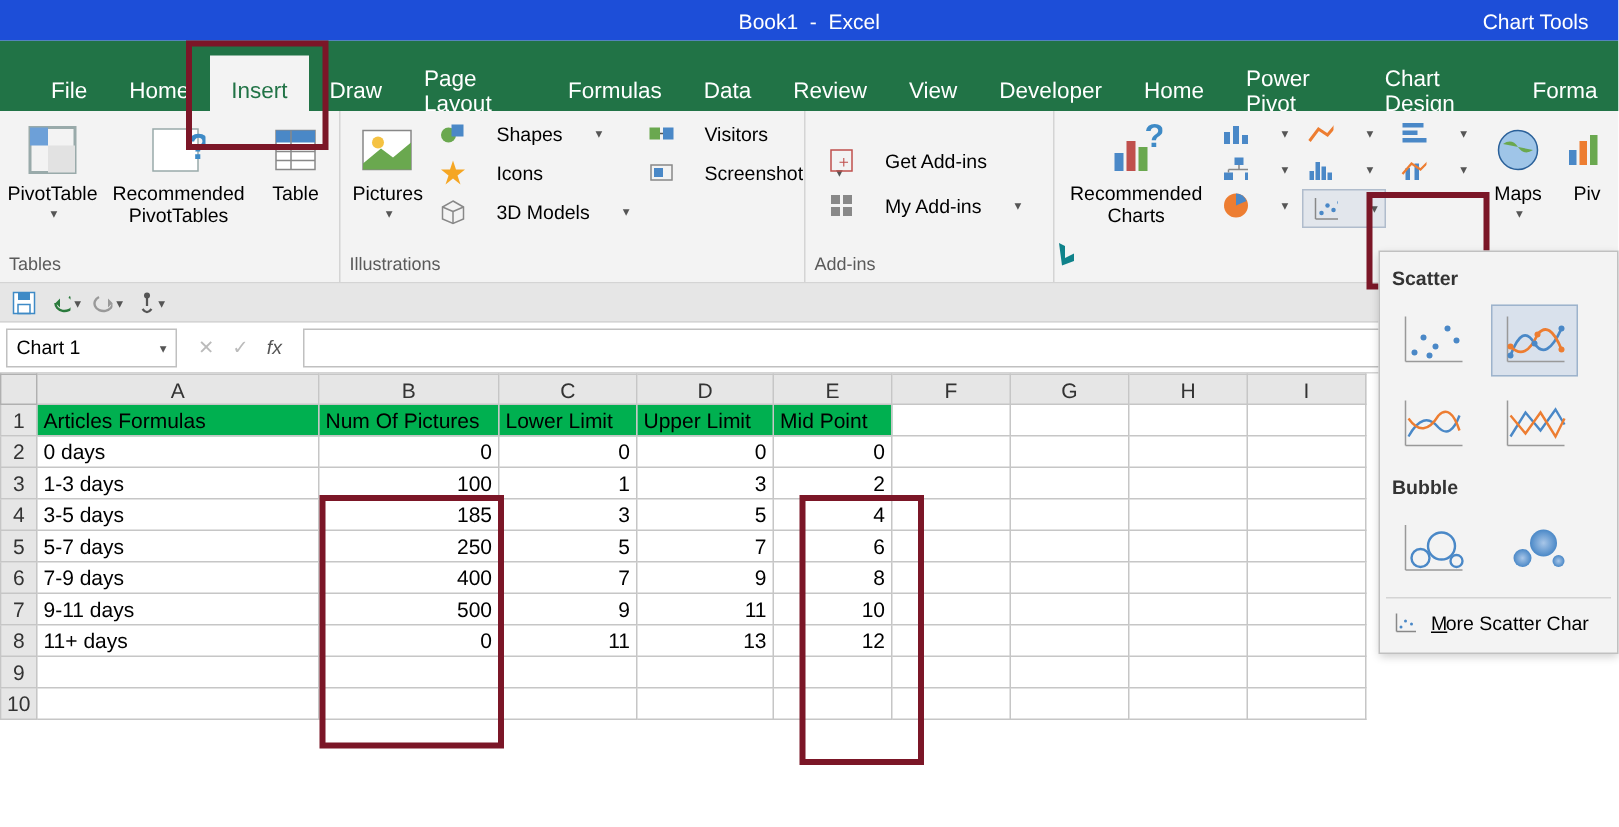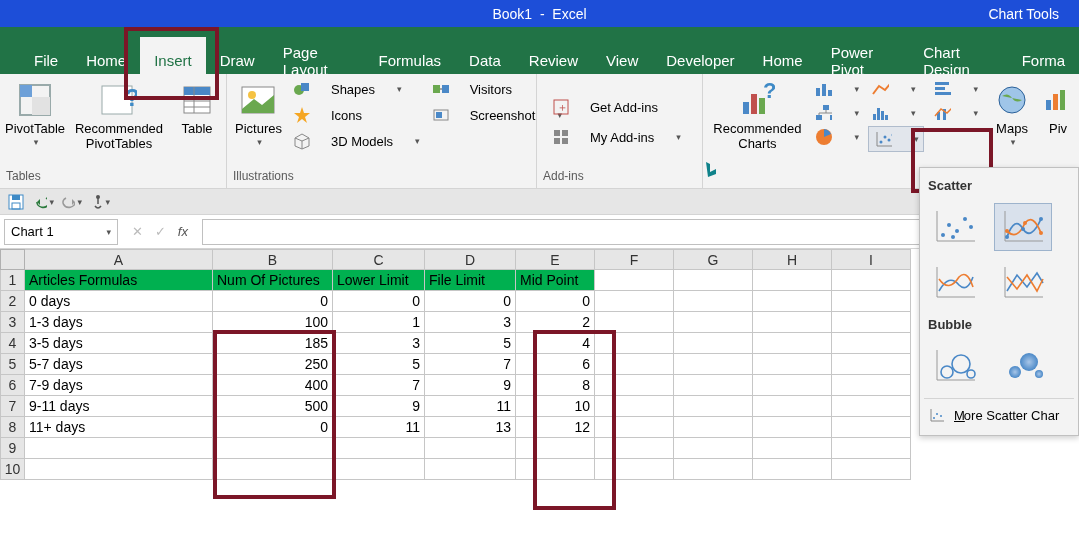--- a/index.html
+++ b/index.html
@@ -422,21 +422,21 @@
     <th class="col-h colF">F</th>
     <th class="col-h colG">G</th>
     <th class="col-h colH">H</th>
     <th class="col-h colI">I</th>
   </tr>
   <tr>
     <th class="row-h">1</th>
     <td class="hcell">Articles Formulas</td>
     <td class="hcell">Num Of Pictures</td>
     <td class="hcell">Lower Limit</td>
-    <td class="hcell">File Limit</td>
+    <td class="hcell">Upper Limit</td>
     <td class="hcell">Mid Point</td>
     <td></td>
           <td></td>
           <td></td>
           <td></td>
   </tr>
   <tr>
           <th class="row-h">2</th>
           <td>0 days</td>
           <td class="num">0</td>

